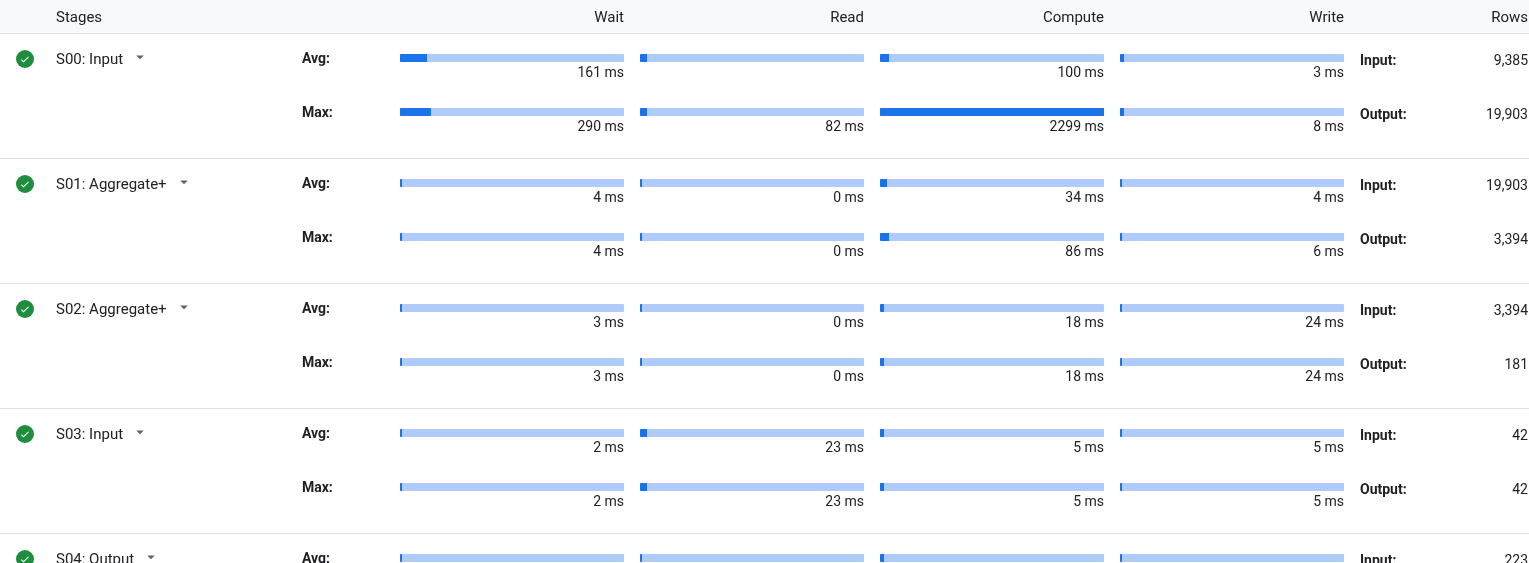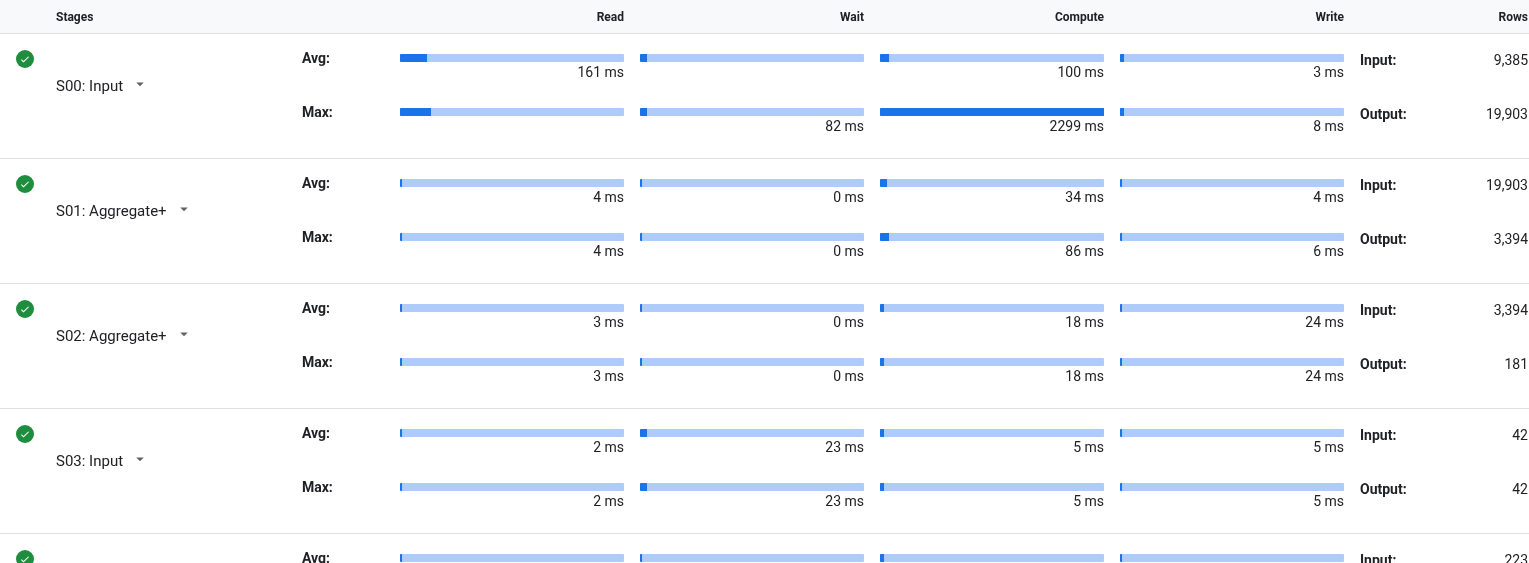--- a/index.html
+++ b/index.html
@@ -14,22 +14,22 @@
   .header-row {
     display: grid;
     grid-template-columns: 50px 250px 100px 240px 240px 240px 240px 100px 80px;
     align-items: center;
     background: #f8f9fa;
     border-bottom: 1px solid #e0e0e0;
     height: 34px;
     padding: 0;
   }
   .header-cell {
-    font-weight: 700;
-    font-size: 12px;
+    font-weight: 400;
+    font-size: 15px;
     color: #202124;
     padding: 0 6px;
   }
   .hc-stages { grid-column: 2; text-align: left; }
   .hc-metric { text-align: right; padding-right: 16px;}
   .hc-rows { grid-column: 9; text-align: right; padding-right:12px;}
   
   .stage-block {
     border-bottom: 1px solid #e0e0e0;
     padding: 14px 0 2px 0;
@@ -41,21 +41,21 @@
     min-height: 54px;
   }
   .status-cell { display:flex; justify-content:center; padding-top:2px;}
   .check {
     width:18px; height:18px; border-radius:50%;
     background:#1e8e3e; display:flex; align-items:center; justify-content:center;
   }
   .check svg { width:12px; height:12px; fill:#fff; }
   .stage-name {
     display:flex; align-items:center; gap:8px; color:#202124; font-size:15px;
-    padding-left:6px; padding-top:0px;margin-top:27px;
+    padding-left:6px; padding-top:0px;
   }
   .chevron { color:#5f6368; }
   .chevron svg{ width:18px; height:18px; fill:#5f6368;}
   .agg-label {
     font-weight:700; font-size:14px; text-align:left; padding-left:2px; padding-top:2px;
   }
   .bar-cell { padding-right:16px; }
   .track {
     position:relative; width:100%; height:8px; background:#aecbfa;
     border-radius:1px; margin-top:6px;
@@ -73,22 +73,22 @@
   }
 </style>
 </head>
 <body>
 
 <div class="table">
   <div class="header-row">
     <div></div>
     <div class="header-cell hc-stages">Stages</div>
     <div></div>
+    <div class="header-cell hc-metric">Wait</div>
     <div class="header-cell hc-metric">Read</div>
-    <div class="header-cell hc-metric">Wait</div>
     <div class="header-cell hc-metric">Compute</div>
     <div class="header-cell hc-metric">Write</div>
     <div></div>
     <div class="header-cell hc-rows">Rows</div>
   </div>
   <div id="stages-body">
       <div class="stage-block">
         <div class="row">
           <div class="status-cell">
             <span class="check">
@@ -131,20 +131,21 @@
           <div class="rowval-cell">9,385</div>
         </div>
         <div class="row">
           <div></div>
           <div></div>
           <div class="agg-label">Max:</div>
           <div class="bar-cell">
             <div class="track">
               <div class="fill" style="width:14%"></div>
             </div>
+            <div class="bar-label">290 ms</div>
           </div>
           <div class="bar-cell">
             <div class="track">
               <div class="fill" style="width:3%"></div>
             </div>
             <div class="bar-label">82 ms</div>
           </div>
           <div class="bar-cell">
             <div class="track">
               <div class="fill" style="width:100%"></div>

